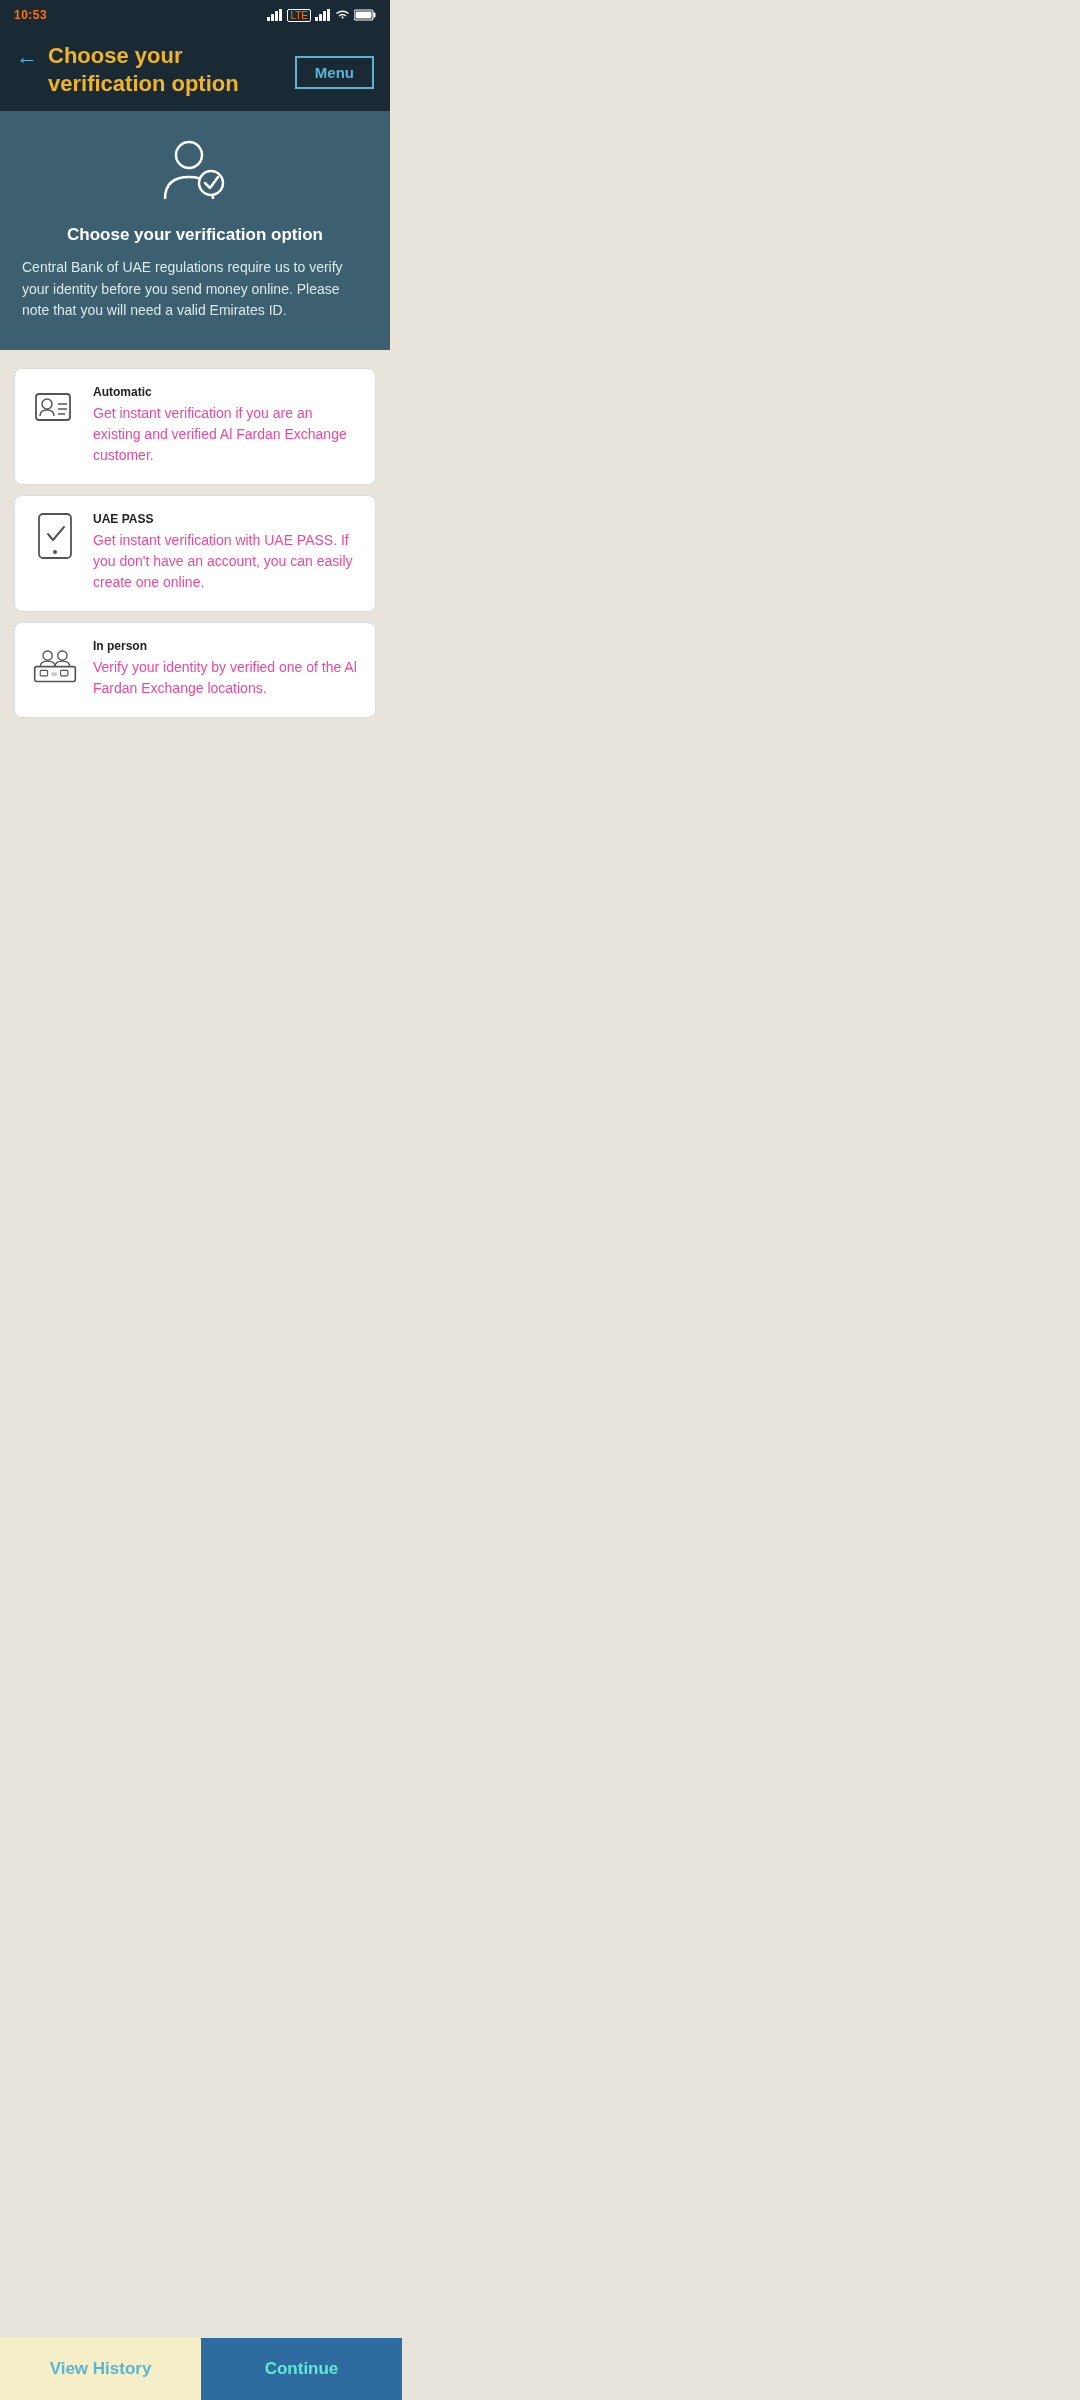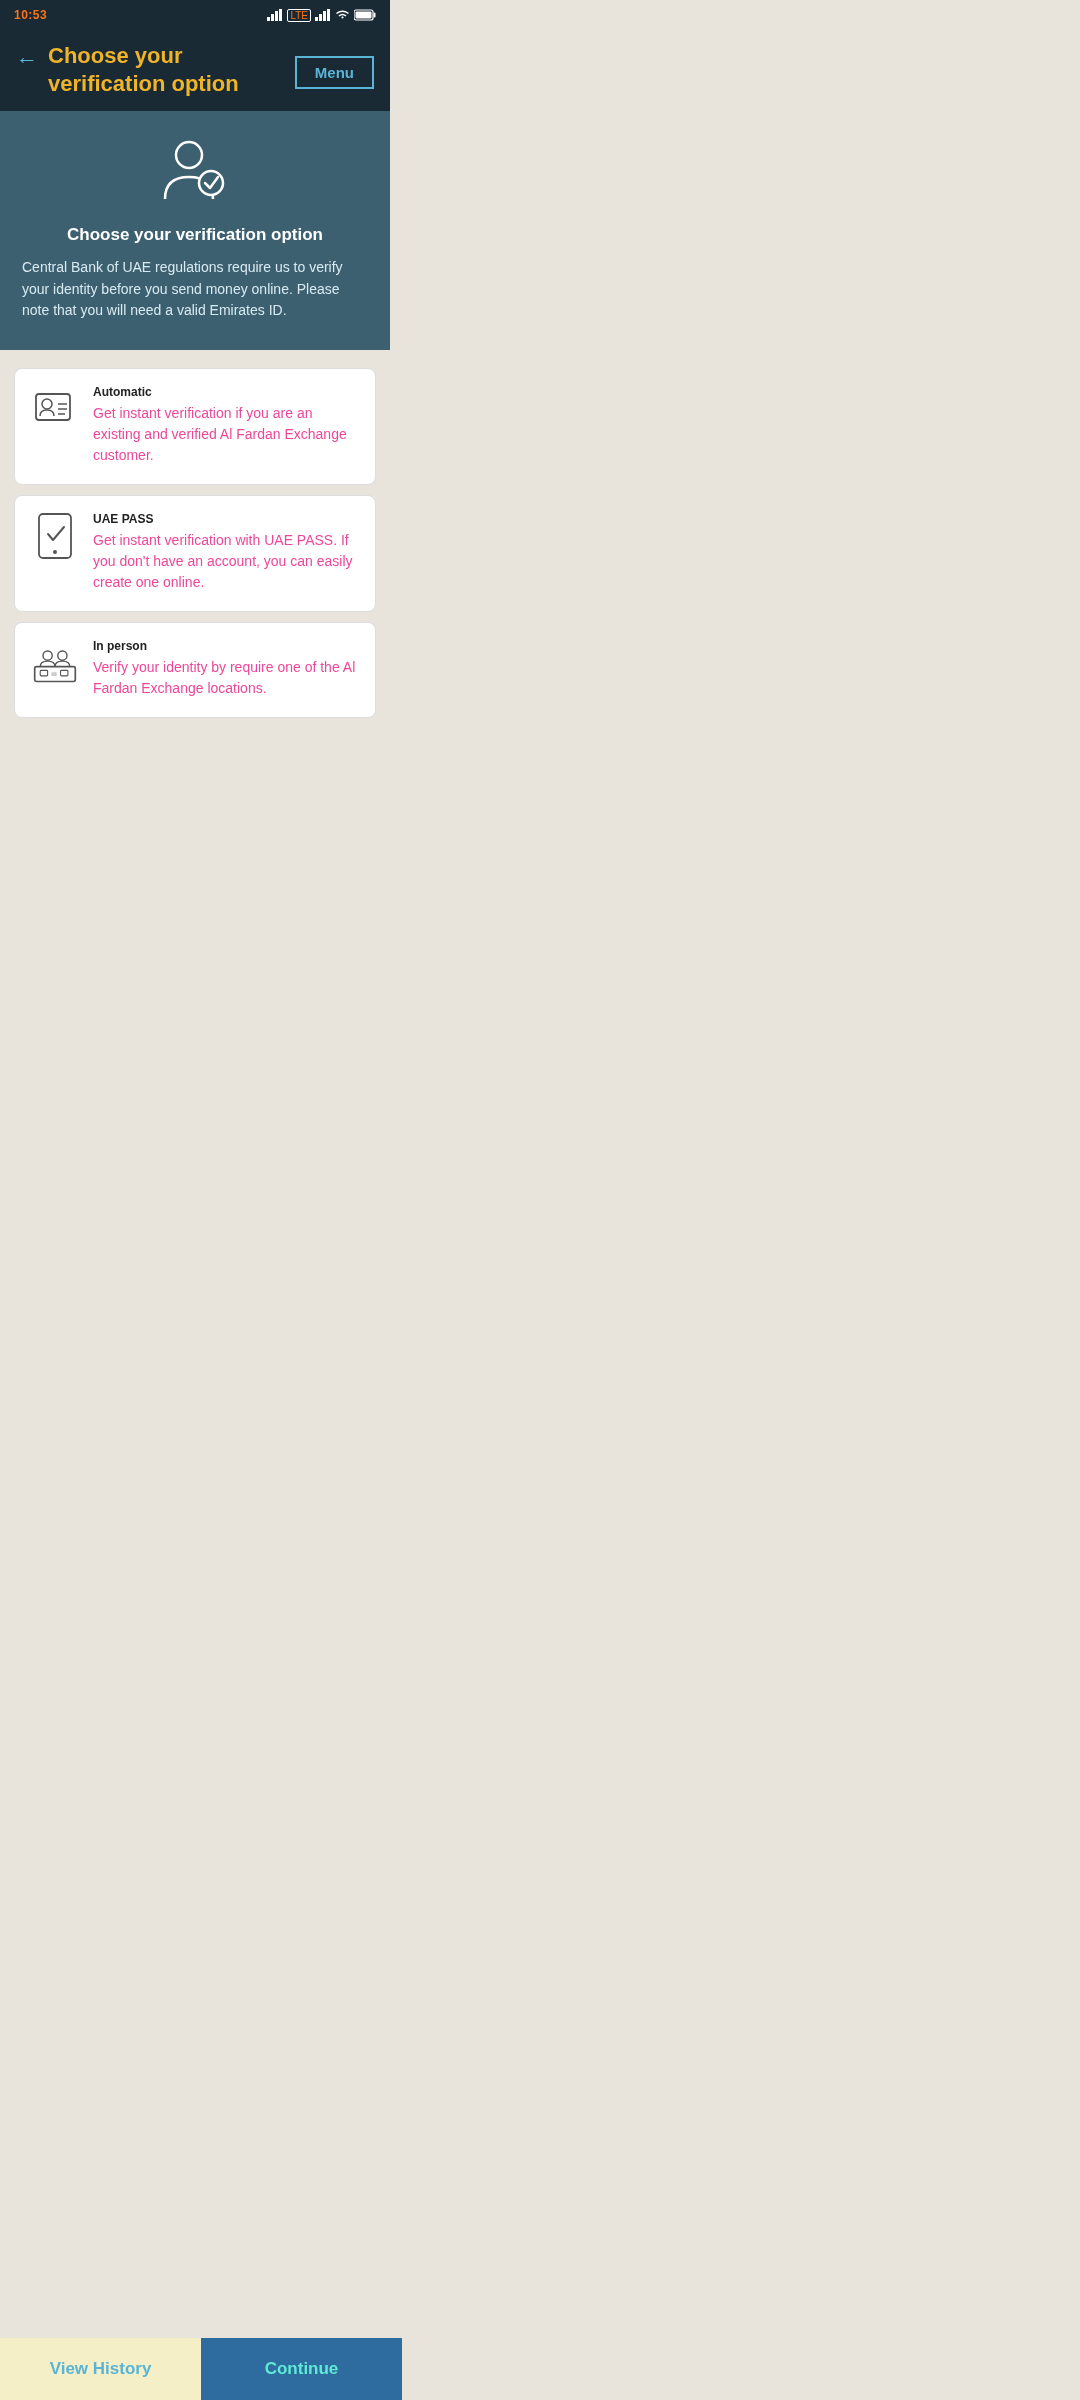--- a/index.html
+++ b/index.html
@@ -278,21 +278,21 @@
         <circle cx="34" cy="16" r="5" stroke="#555" stroke-width="1.5" fill="none"></circle>
         <path d="M26 28 Q26 22 34 22 Q42 22 42 28" stroke="#555" stroke-width="1.5" fill="none"></path>
 
         <rect x="10" y="32" width="8" height="6" rx="1" stroke="#555" stroke-width="1.2" fill="none"></rect>
         <rect x="22" y="34" width="6" height="4" rx="1" fill="#555" opacity="0.3"></rect>
         <rect x="32" y="32" width="8" height="6" rx="1" stroke="#555" stroke-width="1.2" fill="none"></rect>
       </svg>
     </div>
     <div class="option-content">
       <div class="option-title">In person</div>
-      <div class="option-desc">Verify your identity by require one of the Al Fardan Exchange locations.</div>
+      <div class="option-desc">Verify your identity by verified one of the Al Fardan Exchange locations.</div>
     </div>
   </div>
 
 </div>
 
 <div class="spacer"></div>
 
 <div class="bottom-bar">
   <button class="btn-history">View History</button>
   <button class="btn-continue">Continue</button>

